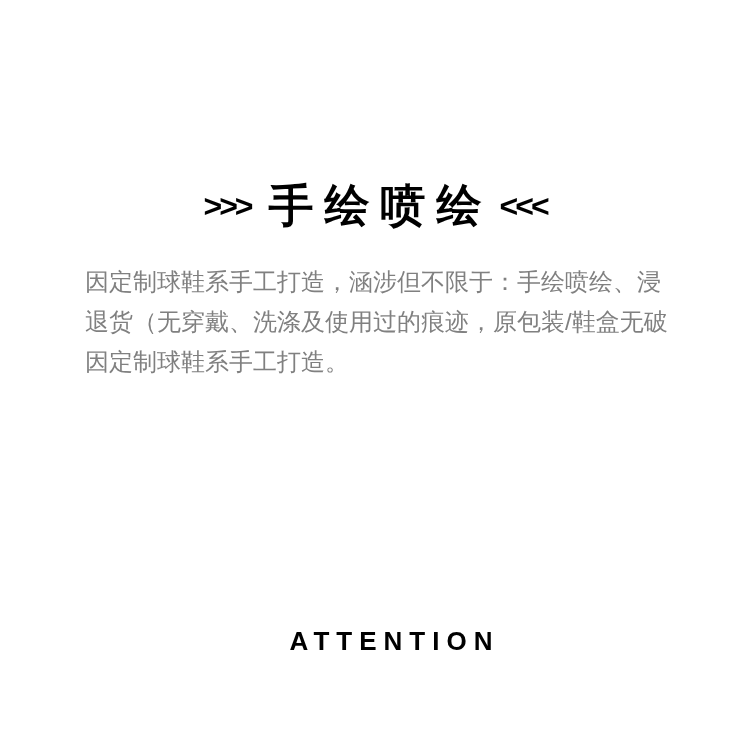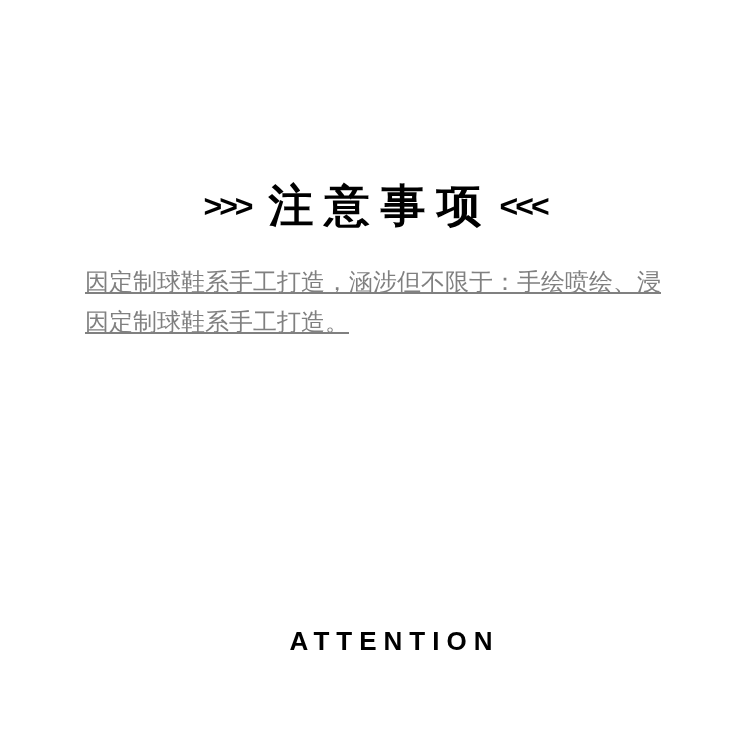--- a/index.html
+++ b/index.html
@@ -48,21 +48,20 @@
     left: 85px;
     top: 262px;
     width: 590px;
     color: #808080;
     font-size: 24px;
     line-height: 40px;
   }
   .body-text .line {
     white-space: nowrap;
     height: 40px;
-    text-decoration: underline;
   }
   .footer-label {
     position: absolute;
     top: 628px;
     left: 0;
     width: 750px;
     text-align: center;
     text-indent: 7px;
     font-size: 26px;
     font-weight: 900;
@@ -72,24 +71,25 @@
     margin-left: 16px;
   }
 </style>
 </head>
 <body>
 
 <div class="canvas">
 
   <div class="title-row">
     <span class="arrows">&gt;&gt;&gt;</span>
-    <h1 class="title">注意事项</h1>
+    <h1 class="title">手绘喷绘</h1>
     <span class="arrows">&lt;&lt;&lt;</span>
   </div>
 
   <div class="body-text">
     <div class="line">因定制球鞋系手工打造，涵涉但不限于：手绘喷绘、浸</div>
+    <div class="line">退货（无穿戴、洗涤及使用过的痕迹，原包装/鞋盒无破</div>
     <div class="line">因定制球鞋系手工打造。</div>
   </div>
 
   <div class="footer-label">ATTENTION</div>
 
 </div>
 
 </body></html>

